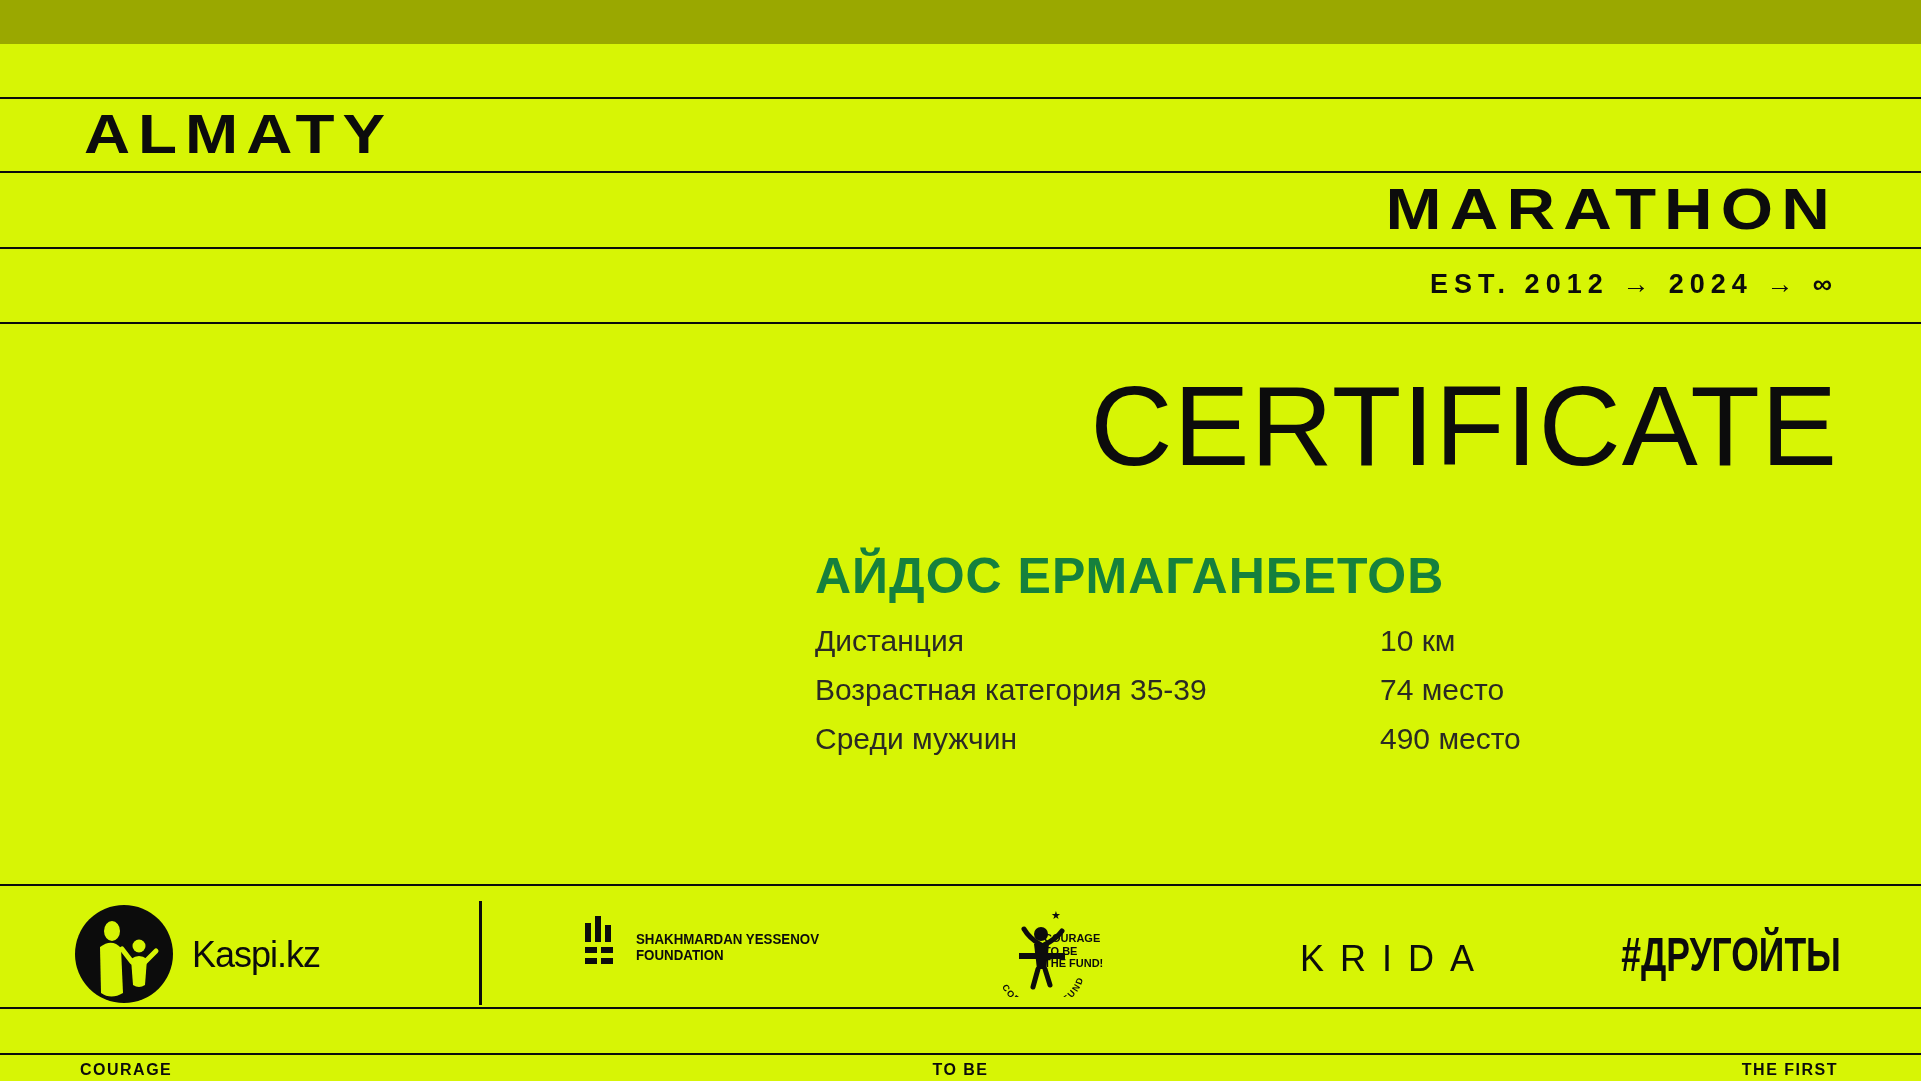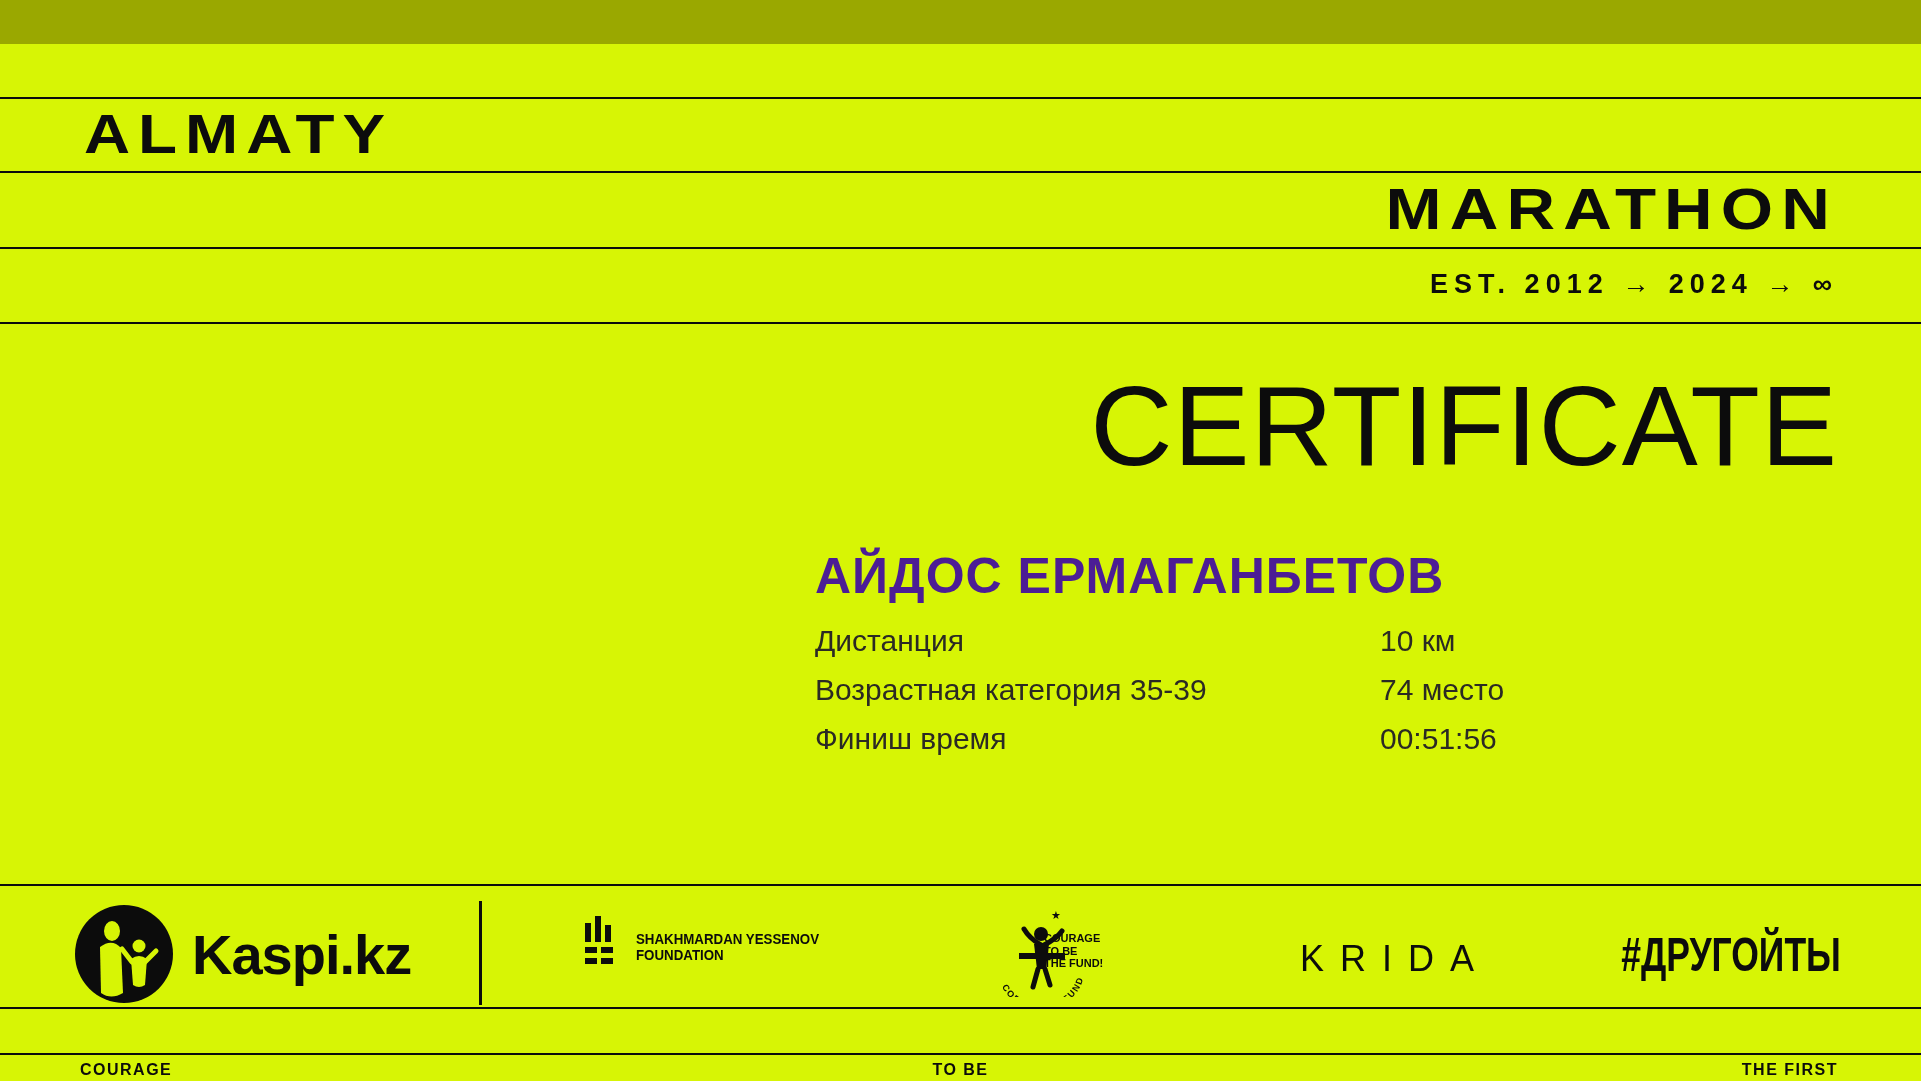--- a/index.html
+++ b/index.html
@@ -35,35 +35,35 @@
     position:absolute;right:83px;top:203px;height:60px;line-height:75px;
     font-size:27px;font-weight:600;letter-spacing:6px;white-space:nowrap;
   }
   .title{
     position:absolute;right:83px;top:322px;
     font-size:114px;font-weight:500;letter-spacing:1px;line-height:120px;
     white-space:nowrap;
   }
   .name{
     position:absolute;left:815px;top:503px;
-    font-size:50px;font-weight:700;letter-spacing:1px;color:#4c1d95;
+    font-size:50px;font-weight:700;letter-spacing:1px;color:#15803d;
     white-space:nowrap;
   }
   .results{
     position:absolute;left:815px;top:572px;width:1030px;
     font-size:30px;color:var(--soft);
   }
   .results .row{position:relative;height:49px;line-height:49px;white-space:nowrap;}
   .results .val{position:absolute;left:565px;top:0;}
 
   
   .kaspi-icon{position:absolute;left:75px;top:861px;}
   .kaspi-word{
     position:absolute;left:192px;top:884px;
-    font-size:56px;font-weight:700;letter-spacing:-1px;line-height:54px;
+    font-size:36px;font-weight:400;letter-spacing:-1px;line-height:54px;
     white-space:nowrap;
   }
   .kaspi-div{left:479px;top:857px;height:104px;width:3px;}
   .yessenov-icon{position:absolute;left:585px;top:872px;}
   .yessenov-text{
     position:absolute;left:636px;top:887px;
     font-size:14px;font-weight:700;line-height:16px;letter-spacing:0px;
     transform:scaleX(0.95);transform-origin:left center;white-space:nowrap;
   }
   .fund{position:absolute;left:985px;top:853px;}
@@ -119,22 +119,22 @@
   <div class="results">
     <div class="row">
       <span>Дистанция</span>
       <span class="val">10 км</span>
     </div>
     <div class="row">
       <span>Возрастная категория 35-39</span>
       <span class="val">74 место</span>
     </div>
     <div class="row">
-      <span>Финиш время</span>
-      <span class="val">00:51:56</span>
+      <span>Среди мужчин</span>
+      <span class="val">490 место</span>
     </div>
   </div>
 
   <svg class="kaspi-icon" width="98" height="98" viewBox="0 0 98 98">
     <circle cx="49" cy="49" r="49" fill="#0c0c0c"></circle>
     <ellipse cx="37" cy="26" rx="8" ry="10" fill="#d7f505"></ellipse>
     <path d="M25,42 Q37,33 46,43 L48,88 Q36,95 26,88 Z" fill="#d7f505"></path>
     <circle cx="64" cy="41" r="6.5" fill="#d7f505"></circle>
     <path d="M57,57 L47,44" stroke="#d7f505" stroke-width="5" stroke-linecap="round" fill="none"></path>
     <path d="M70,57 L81,46" stroke="#d7f505" stroke-width="5" stroke-linecap="round" fill="none"></path>

